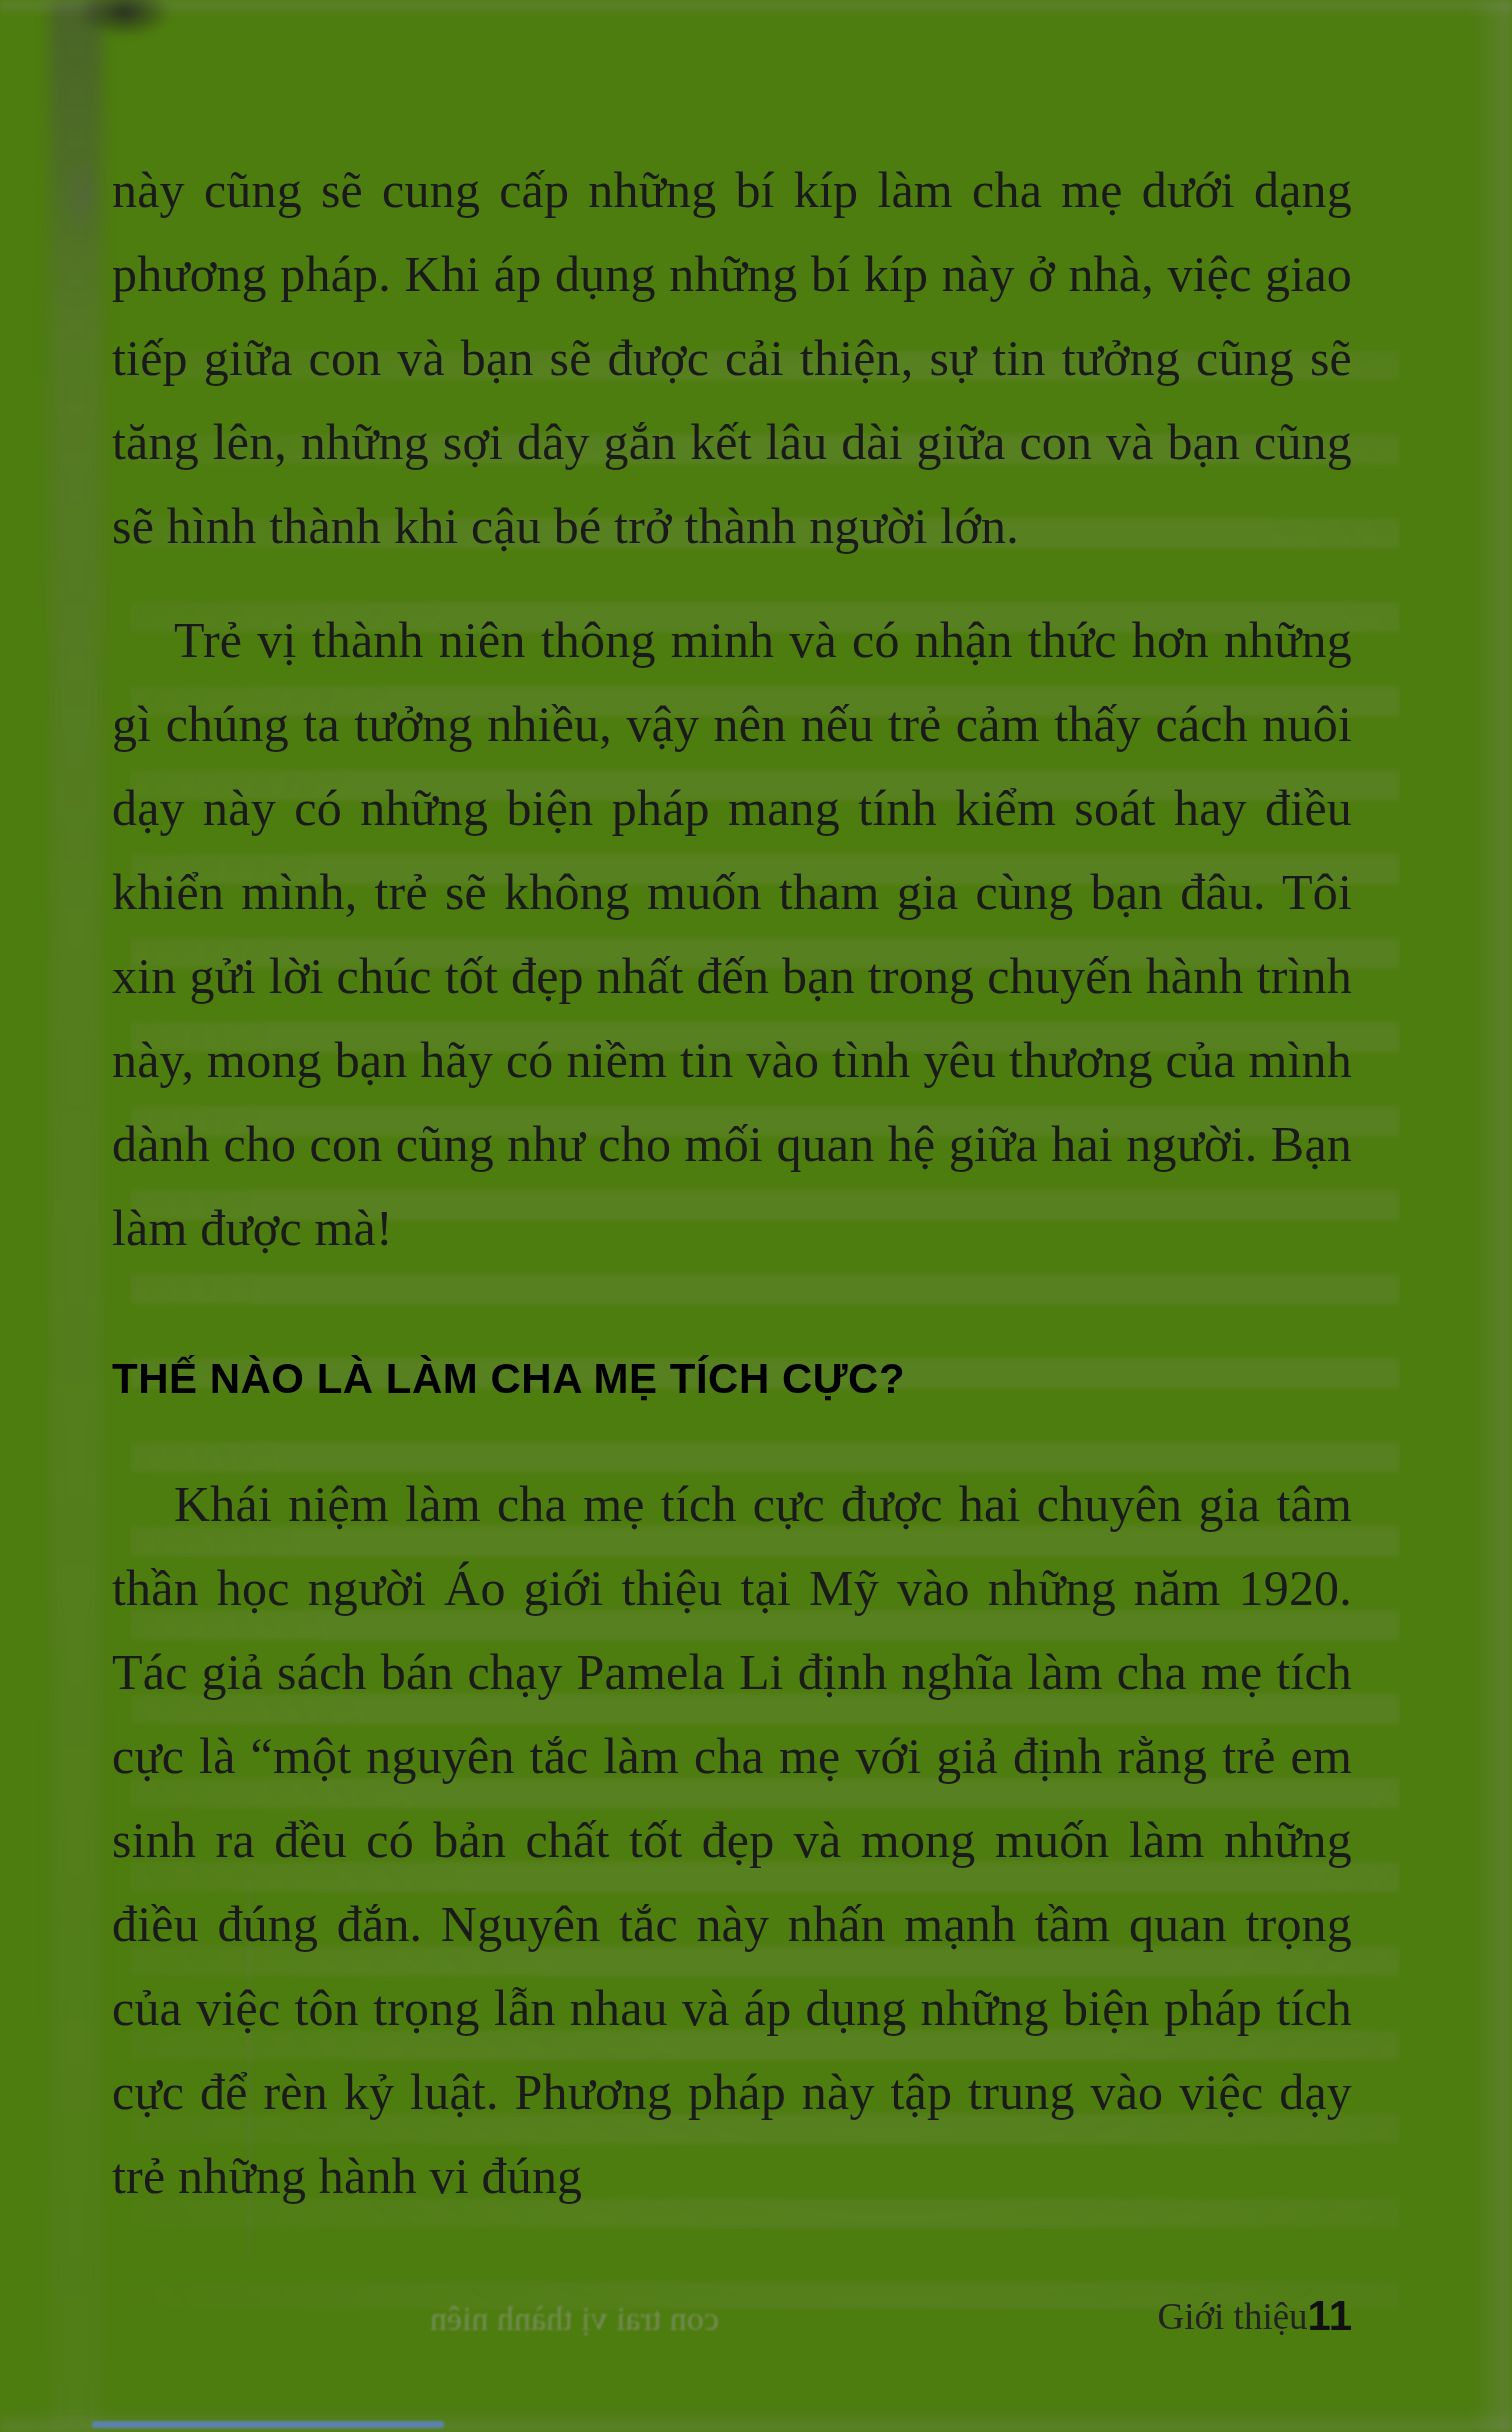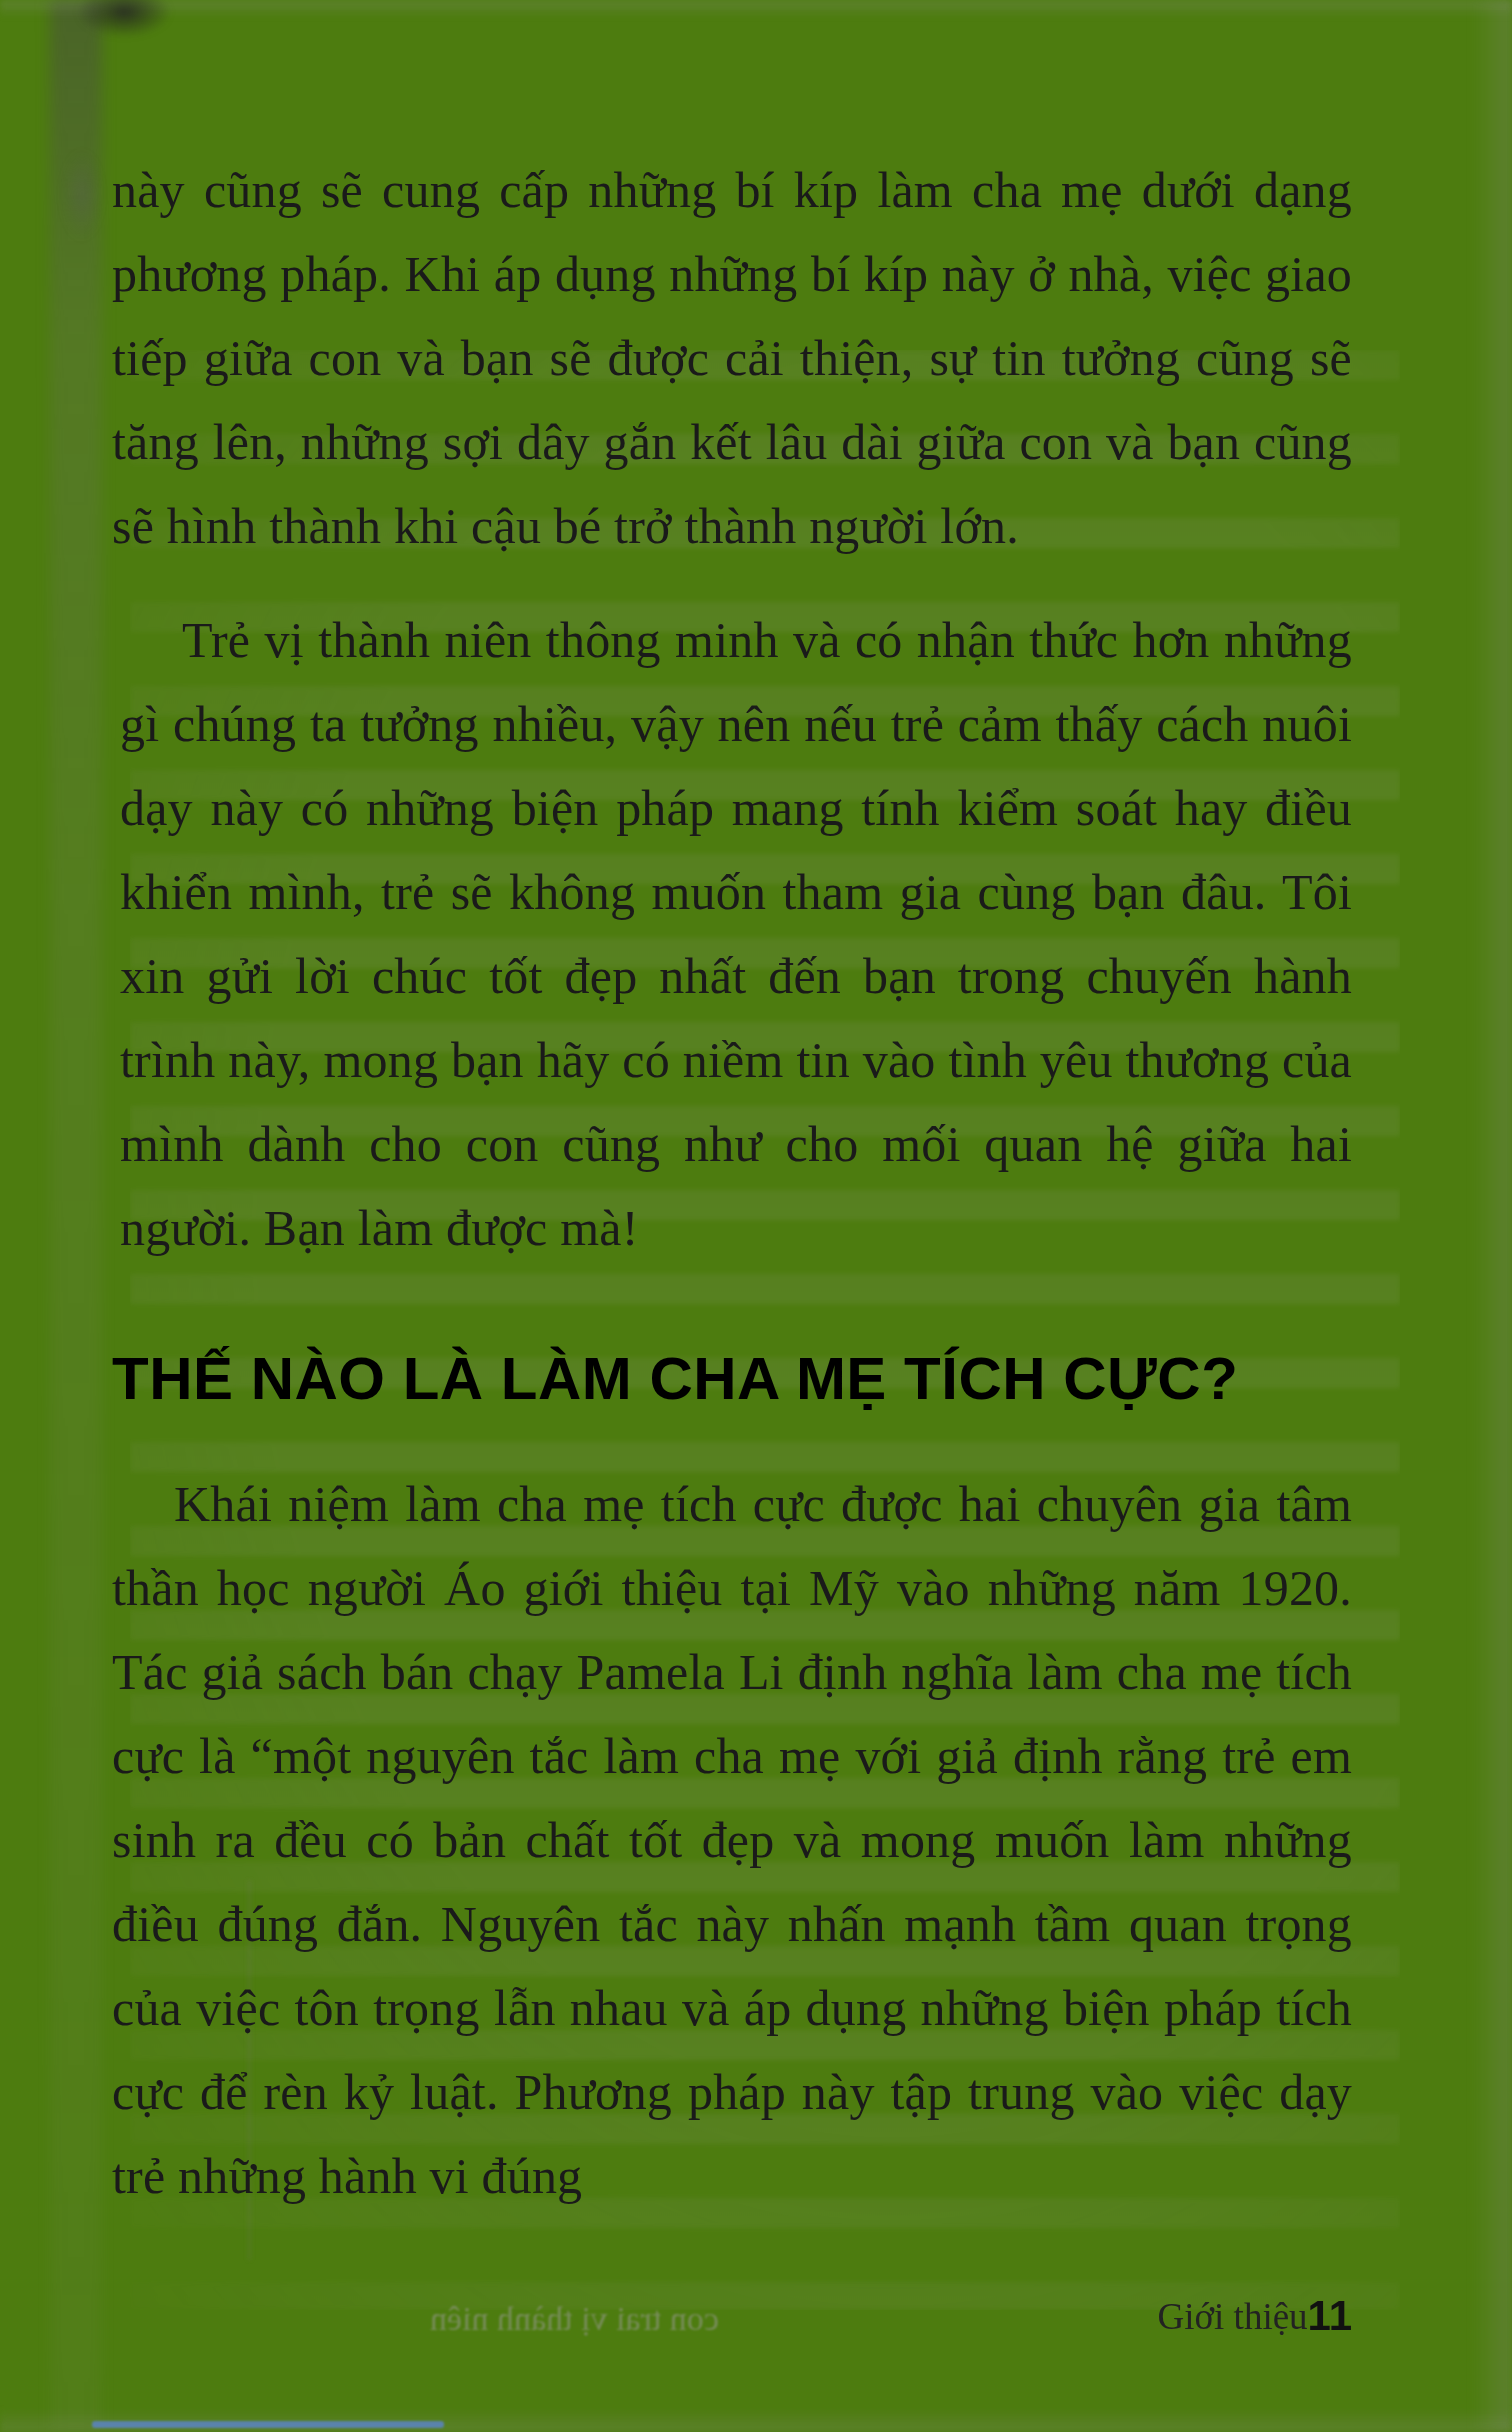--- a/index.html
+++ b/index.html
@@ -68,25 +68,25 @@
   }
 
   
   .text-block {
     position: absolute; left: 112px; top: 148px; width: 1240px;
     font-size: 50px; line-height: 84px; text-align: justify;
     letter-spacing: .2px;
   }
   .text-block p { margin: 0; text-indent: 62px; }
   .text-block p.no-indent { text-indent: 0; }
-  .text-block p + p { margin-top: 30px; margin-left: 8px; }
+  .text-block p + p { margin-top: 30px; }
 
   .section-heading {
     font-family: "Liberation Sans", sans-serif;
-    font-weight: 700; font-size: 60px; line-height: 66px;
+    font-weight: 700; font-size: 42px; line-height: 66px;
     margin: 76px 0 50px 0; text-align: left; color: #000;
     letter-spacing: .5px;
   }
 
   
   .footer {
     position: absolute; right: 160px; bottom: 92px;
     display: flex; align-items: center;  margin-top: 17px;
   }
   .footer-label {

